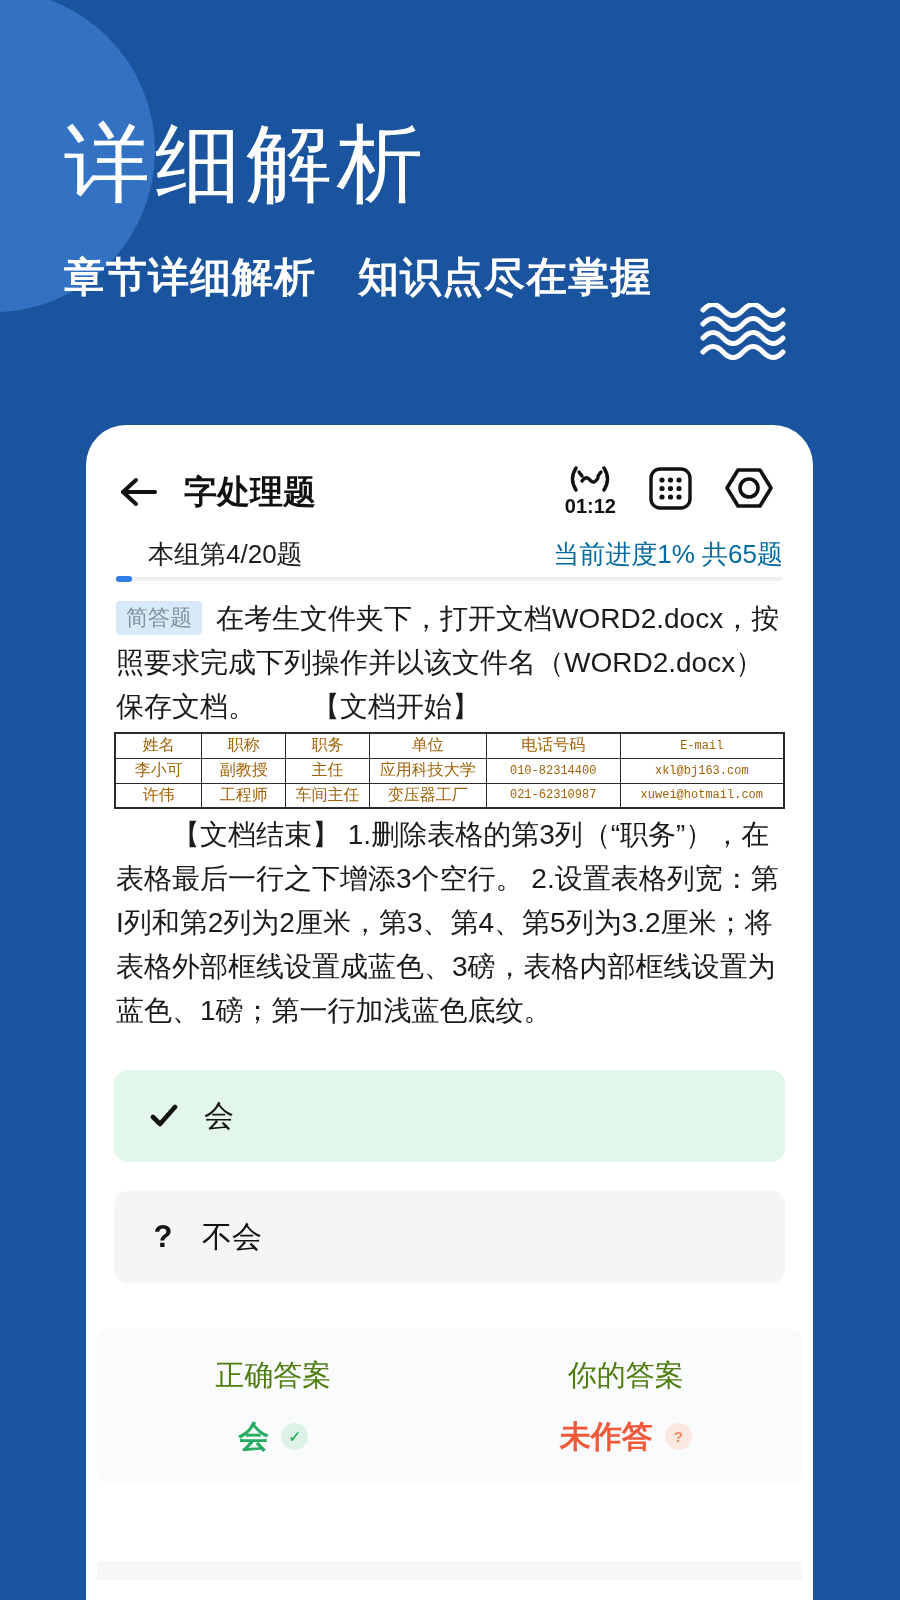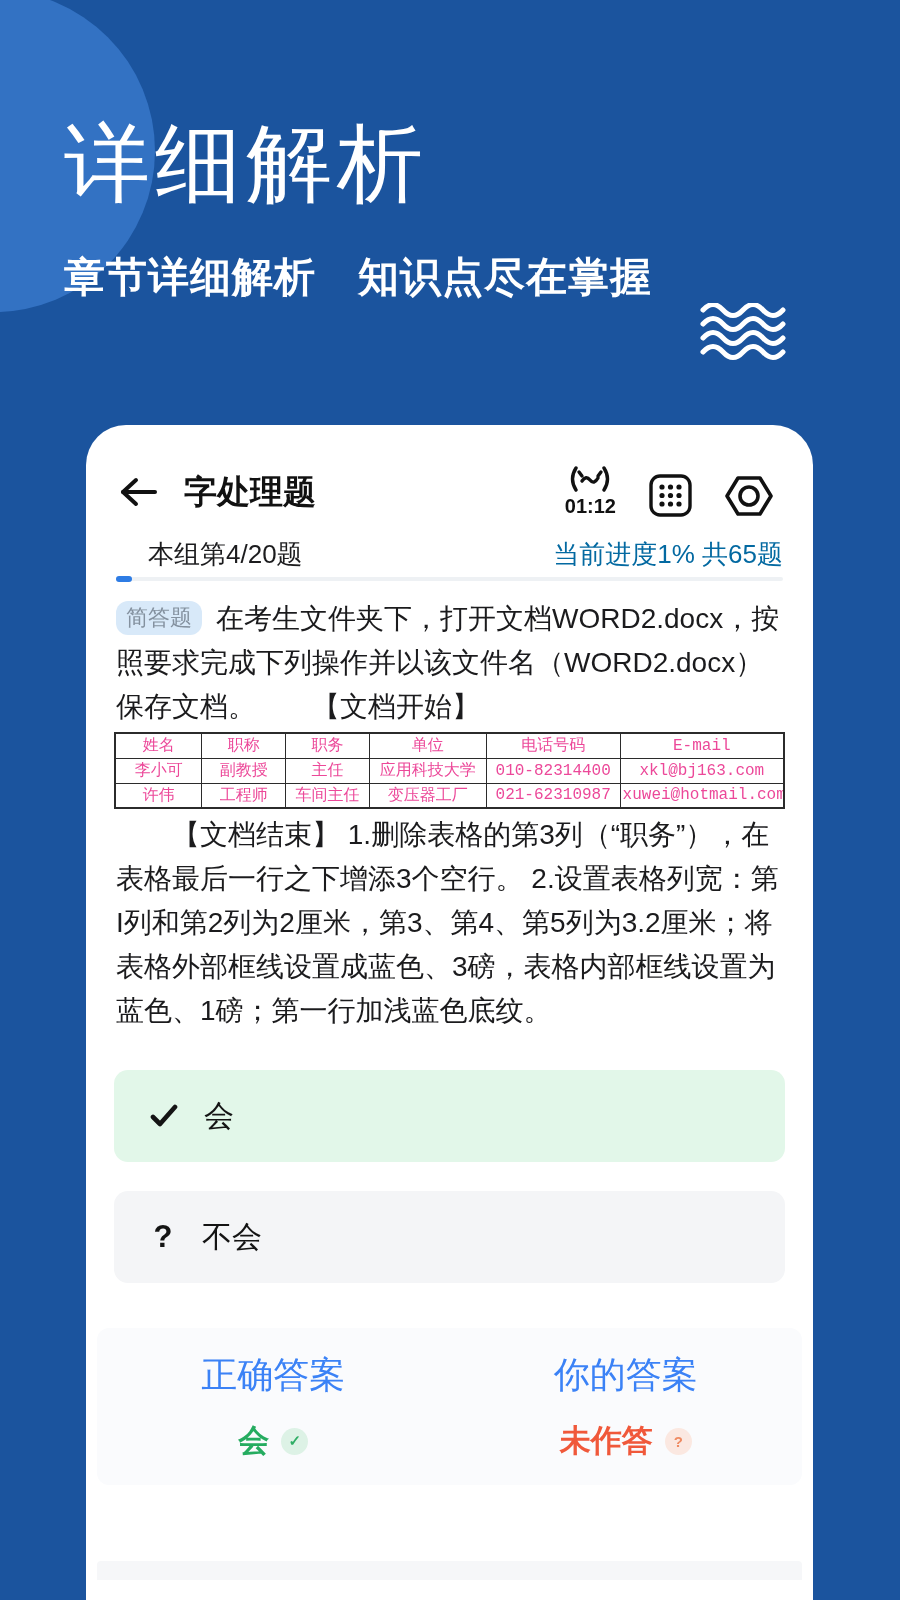--- a/index.html
+++ b/index.html
@@ -18,67 +18,67 @@
 
   
   .card { position:absolute; left:86px; top:425px; width:727px; height:1175px;
           background:#ffffff; border-radius:40px 40px 0 0; }
 
   .hdr { position:absolute; top:38px; left:32px; right:40px; height:58px;
          display:flex; align-items:center; }
   .back-btn { background:none; border:none; width:44px; height:40px; cursor:pointer;
               display:flex; align-items:center; }
   .hdr-title { font-size:33px; font-weight:800; color:#111; margin-left:22px; flex:1; }
-  .hdr-right { display:flex; align-items:flex-end; gap:32px; }
+  .hdr-right { display:flex; align-items:flex-start; gap:32px; }
   .icon-btn { background:none; border:none; cursor:pointer; display:flex; align-items:center; }
   .timer-wrap { display:flex; flex-direction:column; align-items:center; cursor:pointer; }
   .timer-txt { font-size:20px; font-weight:700; color:#111; margin-top:2px; }
 
   .prog-row { position:absolute; top:112px; left:30px; right:30px;
               display:flex; justify-content:space-between; font-size:26px; }
   .prog-left { color:#1c1c1e;margin-left:32px; }
   .prog-right { color:#0369a1; }
 
   .track { position:absolute; top:152px; left:30px; right:30px; height:4px;
            background:#eef1f4; border-radius:3px; }
   .fill { position:absolute; left:0; top:-1px; width:16px; height:6px;
           background:#2e7ce4; border-radius:3px; }
 
   .question { position:absolute; left:30px; right:30px; font-size:28px;
               line-height:44px; color:#1b1b1d; }
   .q1 { top:172px; }
   .q2 { top:388px; }
   .tag { display:inline-block; background:#d8e9f9; color:#84919f; font-size:22px;
-         line-height:32px; padding:1px 10px; border-radius:12px; margin-right:14px;
+         line-height:32px; padding:1px 10px; border-radius:4px; margin-right:14px;
          vertical-align:3px; }
 
   
   .doc { position:absolute; top:307px; left:28px; right:28px; width:671px;
          border-collapse:collapse; font-family:"Liberation Serif", serif;
-         font-size:16px; color:#ec4899; table-layout:fixed;padding-left:16px; }
+         font-size:16px; color:#a16207; table-layout:fixed;padding-left:16px; }
   .doc th, .doc td { border:1px solid #2b2b2b; text-align:center; font-weight:400;
                      height:25px; padding:0 2px; overflow:hidden; white-space:nowrap; }
   .doc { border:2px solid #2b2b2b; }
-  .doc .mono { font-family:"Liberation Mono", monospace; font-size:16px; }
+  .doc .mono { font-family:"Liberation Mono", monospace; font-size:12px; }
   .c0{width:13%}.c1{width:12.5%}.c2{width:12.5%}.c3{width:17.5%}.c4{width:20%}.c5{width:24.5%}
 
   
   .opt { position:absolute; left:28px; right:28px; height:92px; border-radius:14px;
          display:flex; align-items:center; padding-left:36px; cursor:pointer; }
   .opt-yes { top:645px; background:#e2f7e9; }
   .opt-no { top:766px; background:#f4f5f7; }
   .opt-label { font-size:30px; color:#141414; margin-left:26px; }
   .q-glyph { font-size:31px; font-weight:900; color:#141414; width:26px; text-align:center; }
 
   
   .ans { position:absolute; top:903px; left:11px; right:11px; height:157px;
          background:#fafbfd; border-radius:12px; display:flex; }
   .ans-col { flex:1; display:flex; flex-direction:column; align-items:center;
              justify-content:center; gap:20px; }
-  .ans-lbl { font-size:36px; color:#3b82f6; }
+  .ans-lbl { font-size:29px; color:#4d7c0f; }
   .ans-val { display:flex; align-items:center; gap:12px; }
   .ans-txt { font-size:31px; font-weight:800; }
   .green { color:#25ac60; }
   .orange { color:#f0583a; }
   .badge { width:27px; height:27px; border-radius:50%; display:flex; align-items:center;
            justify-content:center; font-size:15px; font-weight:700; }
   .badge-g { background:#ddf2e6; color:#2fae66; }
   .badge-o { background:#fbe8e1; color:#ef8a62; }
 
   .strip { position:absolute; top:1136px; left:11px; right:11px; height:19px;

